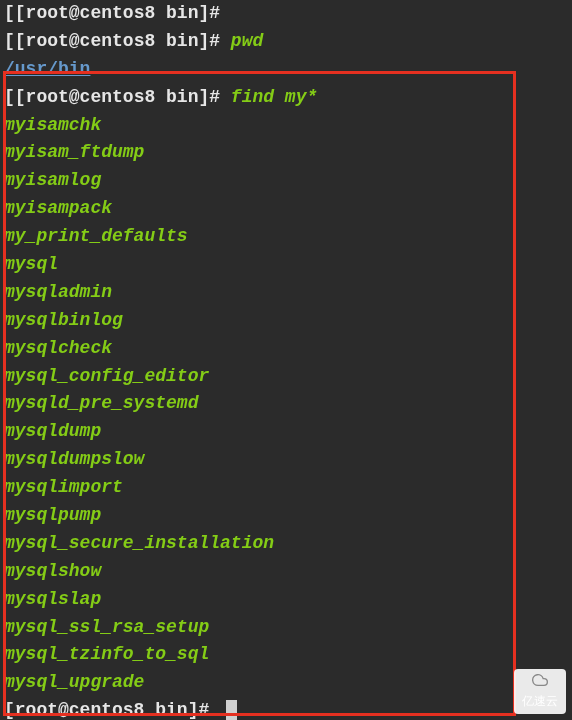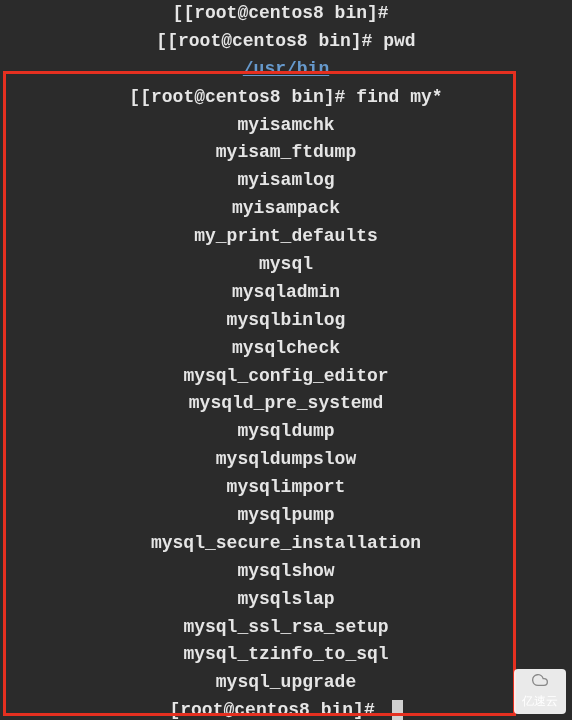--- a/index.html
+++ b/index.html
@@ -20,21 +20,22 @@
       padding: 0 4px;
       font-weight: bold;
     }
     .terminal {
       white-space: pre;
     }
     .prompt {
       color: #e6e6e6;
     }
     .cmd {
-      color: #e5e5e5;
+      color: #84cc16;
+      font-style: italic;
     }
     .path {
       color: #6699cc;
       text-decoration: underline;
     }
     .highlight-box {
       position: absolute;
       left: 3px;
       top: 71px;
       width: 513px;
@@ -65,21 +66,20 @@
       gap: 4px;
       font-weight: normal;
       flex-direction: column;
     }
     .watermark-logo {
       width: 16px;
       height: 16px;
     }
     .line {
       display: block;
-      text-align: center;
     }
   </style>
 </head>
 <body>
 
 <div class="terminal" id="terminal"><div class="line"><span class="prompt">[</span><span class="prompt">[root@centos8 bin]# </span><span class="cmd"></span></div><div class="line"><span class="prompt">[</span><span class="prompt">[root@centos8 bin]# </span><span class="cmd">pwd</span></div><div class="line"><span class="path">/usr/bin</span></div><div class="line"><span class="prompt">[</span><span class="prompt">[root@centos8 bin]# </span><span class="cmd">find my*</span></div><div class="line"><span class="cmd">myisamchk</span></div><div class="line"><span class="cmd">myisam_ftdump</span></div><div class="line"><span class="cmd">myisamlog</span></div><div class="line"><span class="cmd">myisampack</span></div><div class="line"><span class="cmd">my_print_defaults</span></div><div class="line"><span class="cmd">mysql</span></div><div class="line"><span class="cmd">mysqladmin</span></div><div class="line"><span class="cmd">mysqlbinlog</span></div><div class="line"><span class="cmd">mysqlcheck</span></div><div class="line"><span class="cmd">mysql_config_editor</span></div><div class="line"><span class="cmd">mysqld_pre_systemd</span></div><div class="line"><span class="cmd">mysqldump</span></div><div class="line"><span class="cmd">mysqldumpslow</span></div><div class="line"><span class="cmd">mysqlimport</span></div><div class="line"><span class="cmd">mysqlpump</span></div><div class="line"><span class="cmd">mysql_secure_installation</span></div><div class="line"><span class="cmd">mysqlshow</span></div><div class="line"><span class="cmd">mysqlslap</span></div><div class="line"><span class="cmd">mysql_ssl_rsa_setup</span></div><div class="line"><span class="cmd">mysql_tzinfo_to_sql</span></div><div class="line"><span class="cmd">mysql_upgrade</span></div><div class="line"><span class="prompt">[root@centos8 bin]# </span><span class="cmd"></span><span class="cursor"></span></div></div>
 
 <div class="highlight-box"></div>
 
 <div class="watermark">

